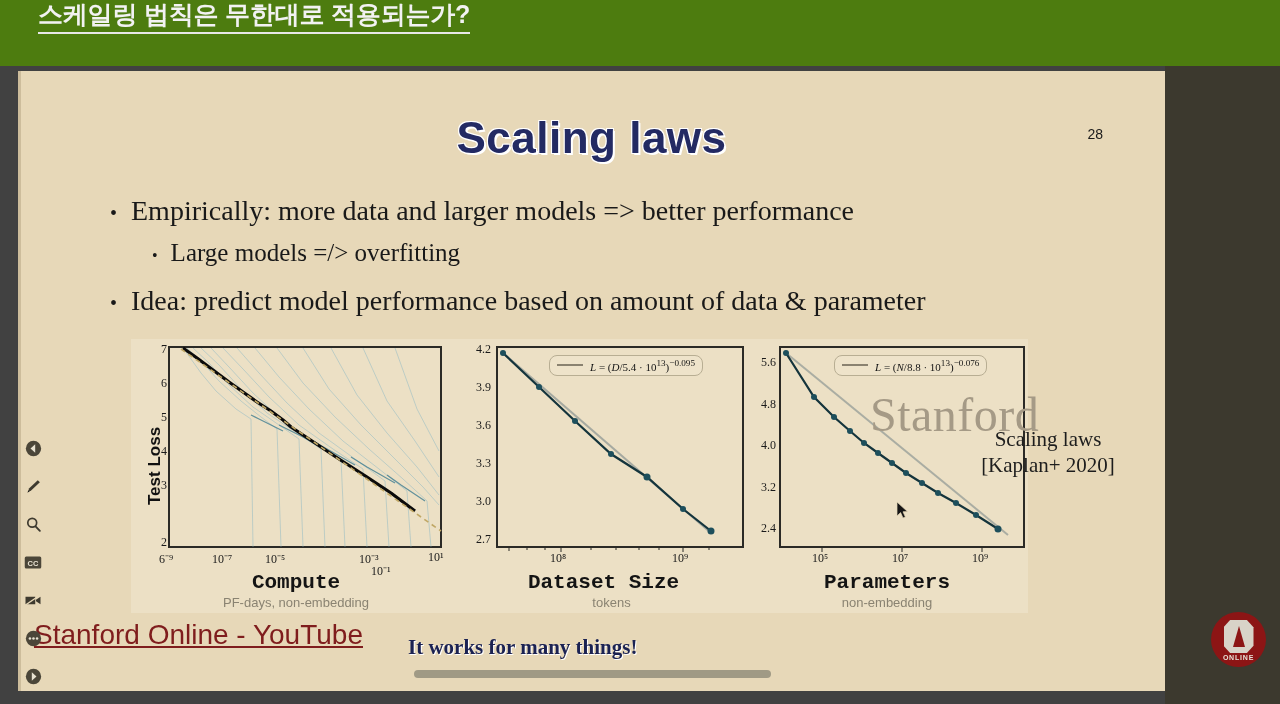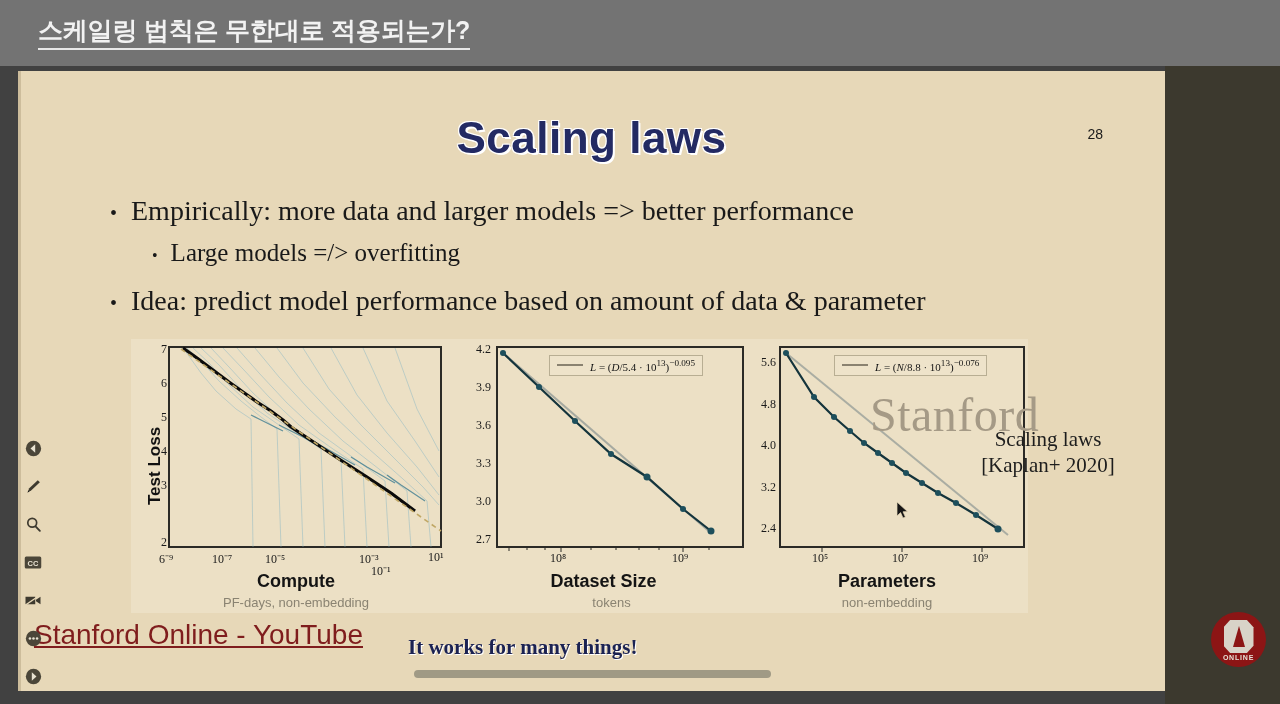--- a/index.html
+++ b/index.html
@@ -7,22 +7,22 @@
     width: 1280px; height: 704px;
     background: #414141;
     font-family: "Liberation Sans", sans-serif;
     overflow: hidden;
   }
   #root { position: relative; width: 1280px; height: 704px; background: #414141; }
 
   
   .topbar {
     position: absolute; left: 0; top: 0; width: 1280px; height: 66px;
-    background: #737373;
-    display: flex; align-items: center;
+    background: #4d7c0f;
+    display: flex; align-items: flex-start;
   }
   .topbar-title {
     margin-left: 38px;
     color: #f2f2f2;
     font-size: 25px;
     font-weight: bold;
     letter-spacing: -0.2px;
     border-bottom: 2px solid #e8e8e8;
     padding-bottom: 3px;
     line-height: 1.15;
@@ -118,34 +118,34 @@
     white-space: nowrap;
   }
   .ytick, .xtick {
     position: absolute;
     font-family: "Liberation Serif", serif;
     font-size: 12px; color: #1a1a1a; white-space: nowrap;
   }
   .ytick { text-align: right; }
   .xlabel {
     position: absolute; text-align: center;
-    font-family: Liberation Sans, sans-serif;
-    font-weight: bold; font-size: 18px; color: #141414;
+    font-family: Liberation Mono, monospace;
+    font-weight: bold; font-size: 21px; color: #141414;
     white-space: nowrap;
   }
   .xsublabel {
     position: absolute; text-align: center;
     font-family: "Liberation Sans", sans-serif;
     font-size: 13px; color: #8a8372; white-space: nowrap;
   }
   .legend-box {
     position: absolute;
     border: 1px solid #b8ae93;
     background: rgba(238,227,203,0.88);
-    border-radius: 0;
+    border-radius: 8px;
     display: flex; align-items: center;
     padding: 2px 7px;
     font-family: "Liberation Serif", serif;
     font-size: 11px; color: #141414; white-space: nowrap;
   }
   .legend-swatch { width: 26px; height: 0; border-top: 2px solid #8a8270; margin-right: 7px; }
   .legend-swatch.dashed { border-top: 2px dashed #b79c52; }
 
   .stanford-wm {
     position: absolute; left: 852px; top: 316px;

